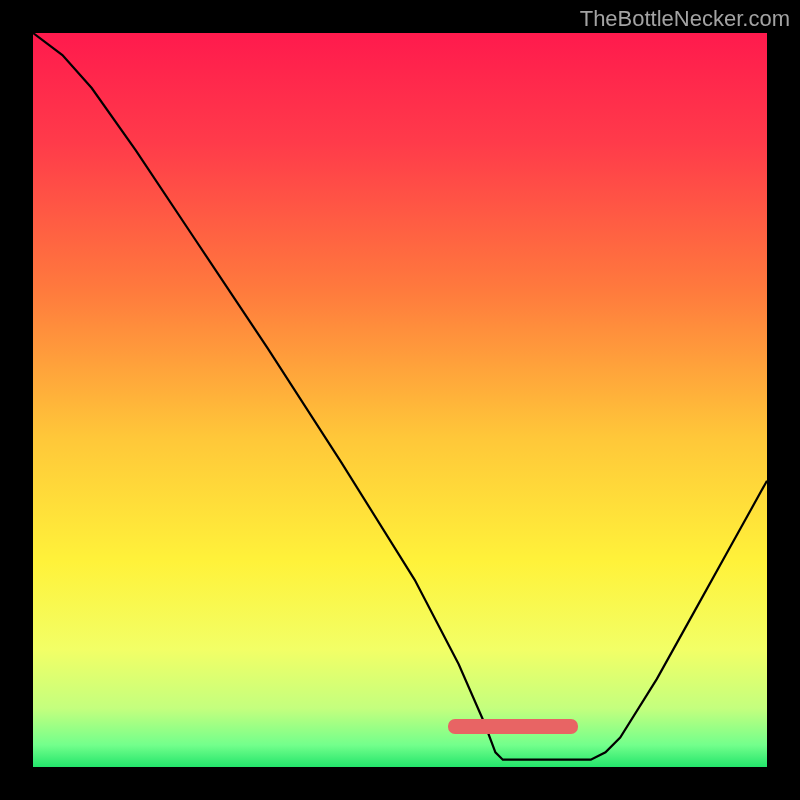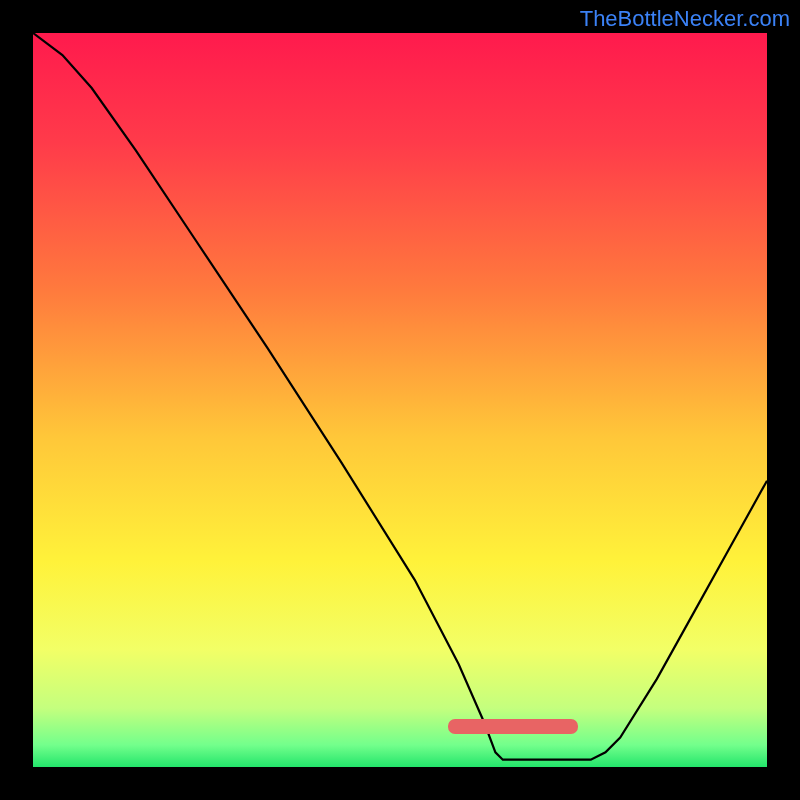--- a/index.html
+++ b/index.html
@@ -8,21 +8,21 @@
     background: #000;
     width: 800px;
     height: 800px;
     position: relative;
     font-family: Arial, sans-serif;
   }
   .watermark {
     position: absolute;
     top: 6px;
     right: 10px;
-    color: #3b82f6;
+    color: #a3a3a3;
     font-size: 22px;
     font-weight: 400;
     z-index: 10;
     margin-left: 36px;
   }
   .plot-area {
     position: absolute;
     left: 33px;
     top: 33px;
     width: 734px;

